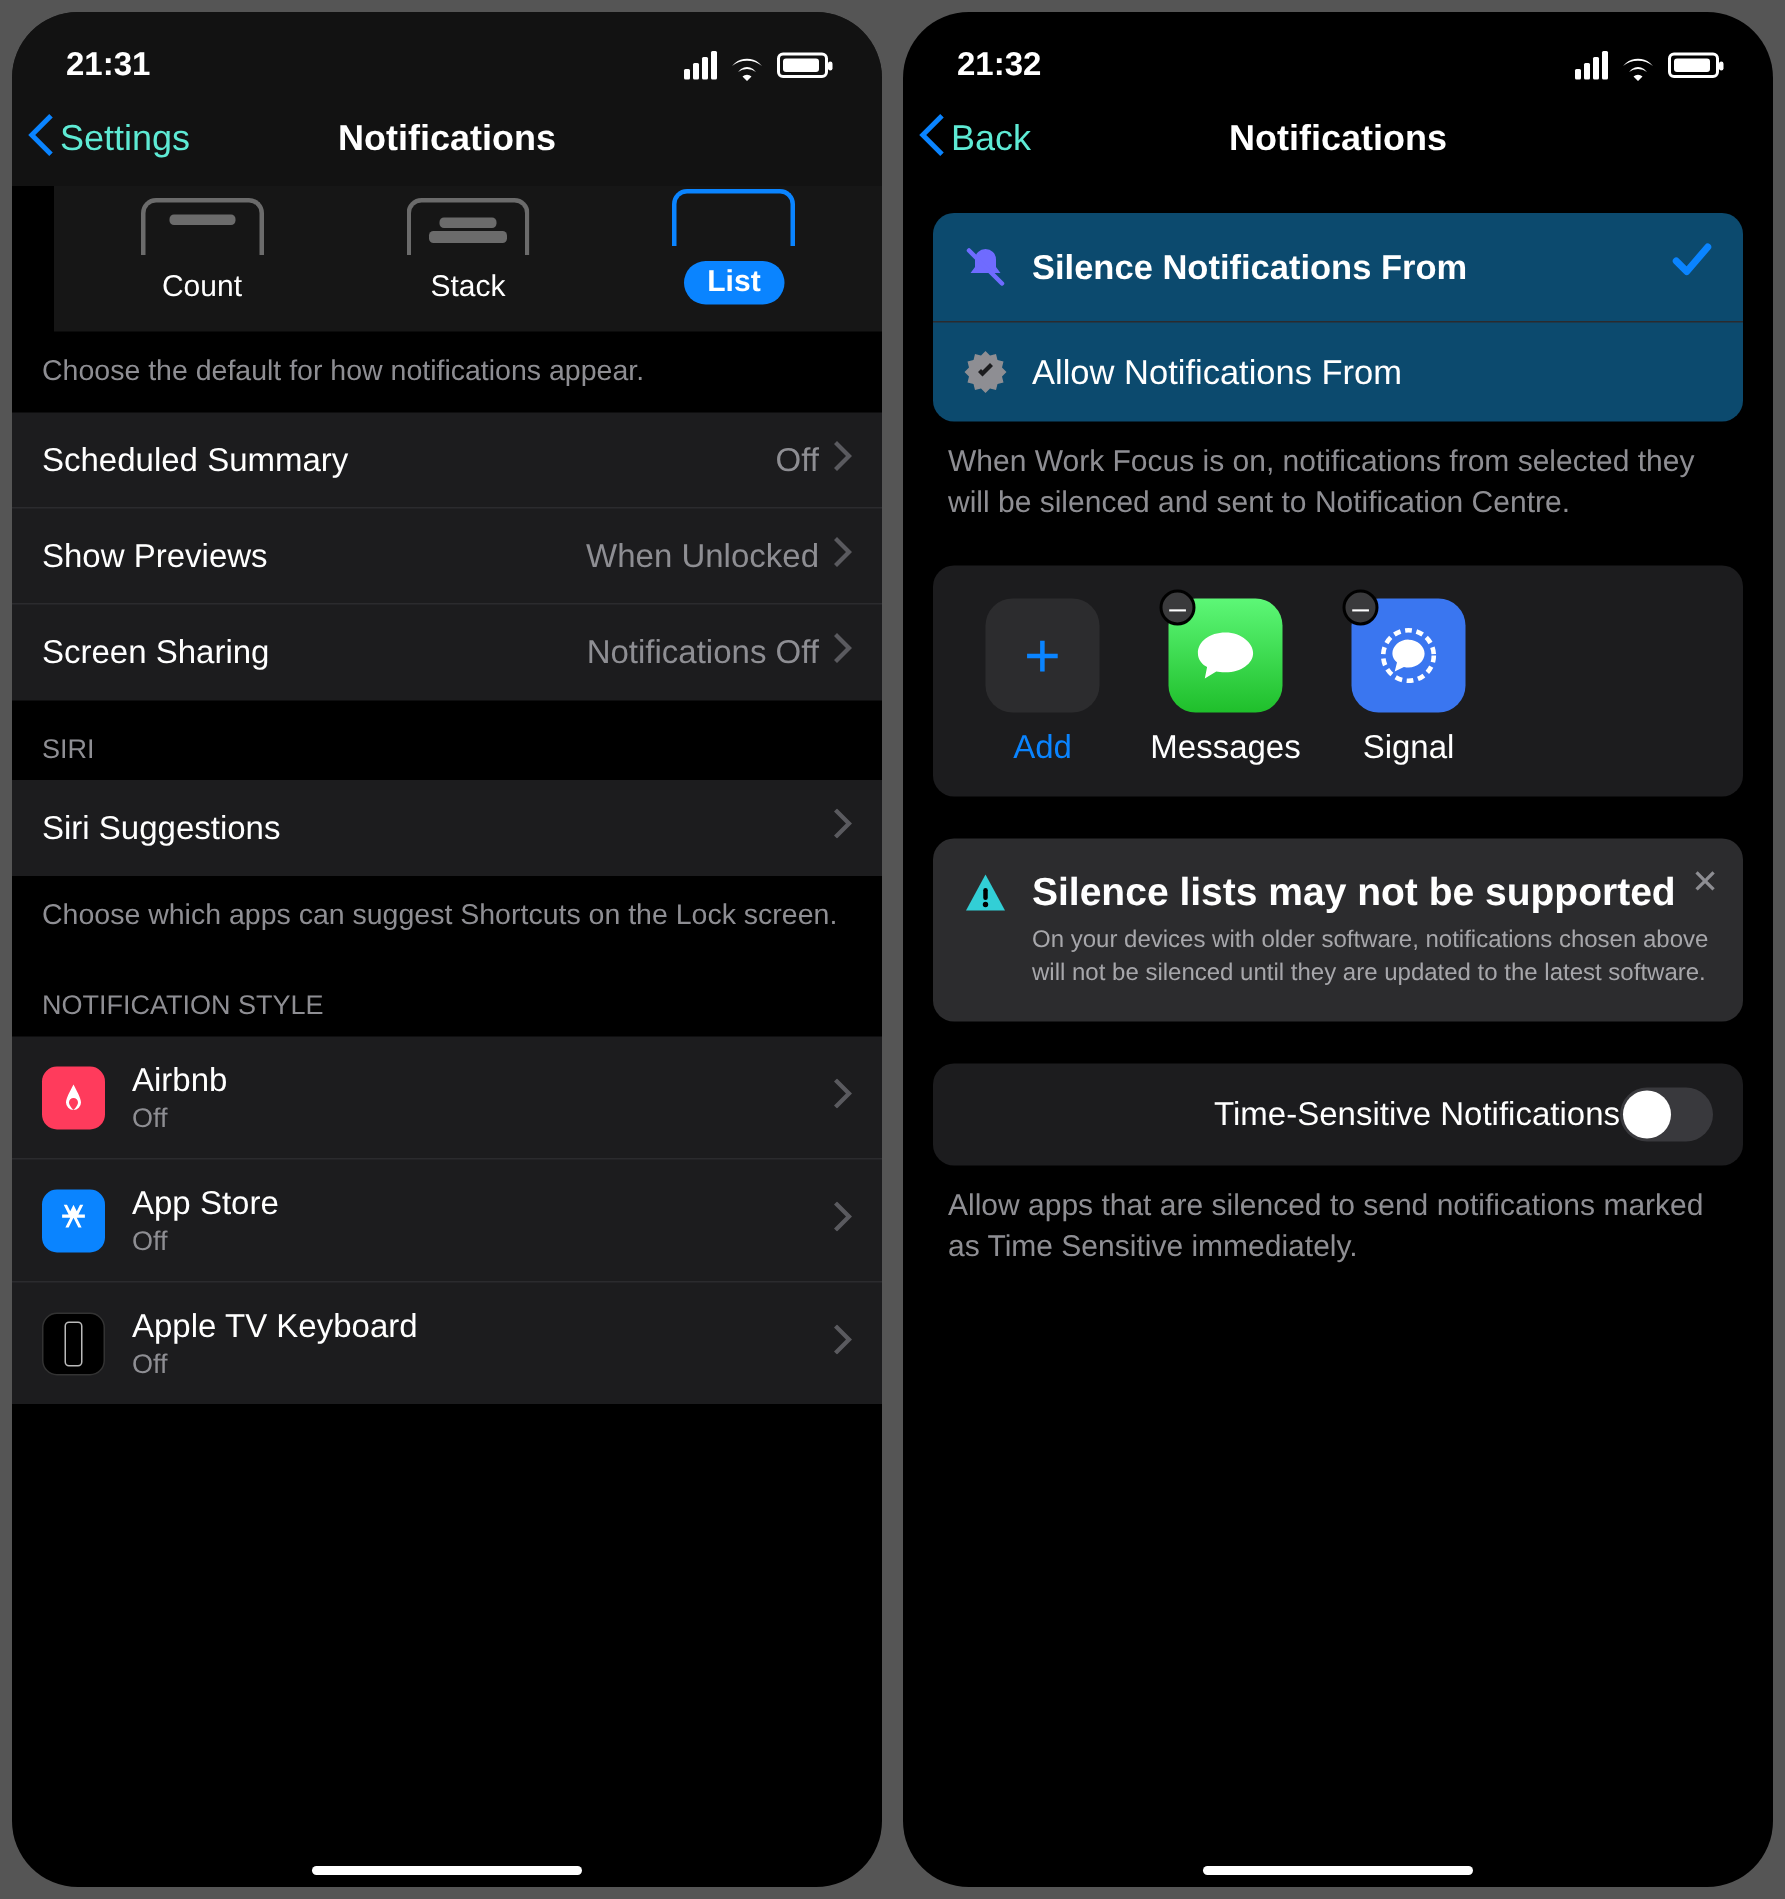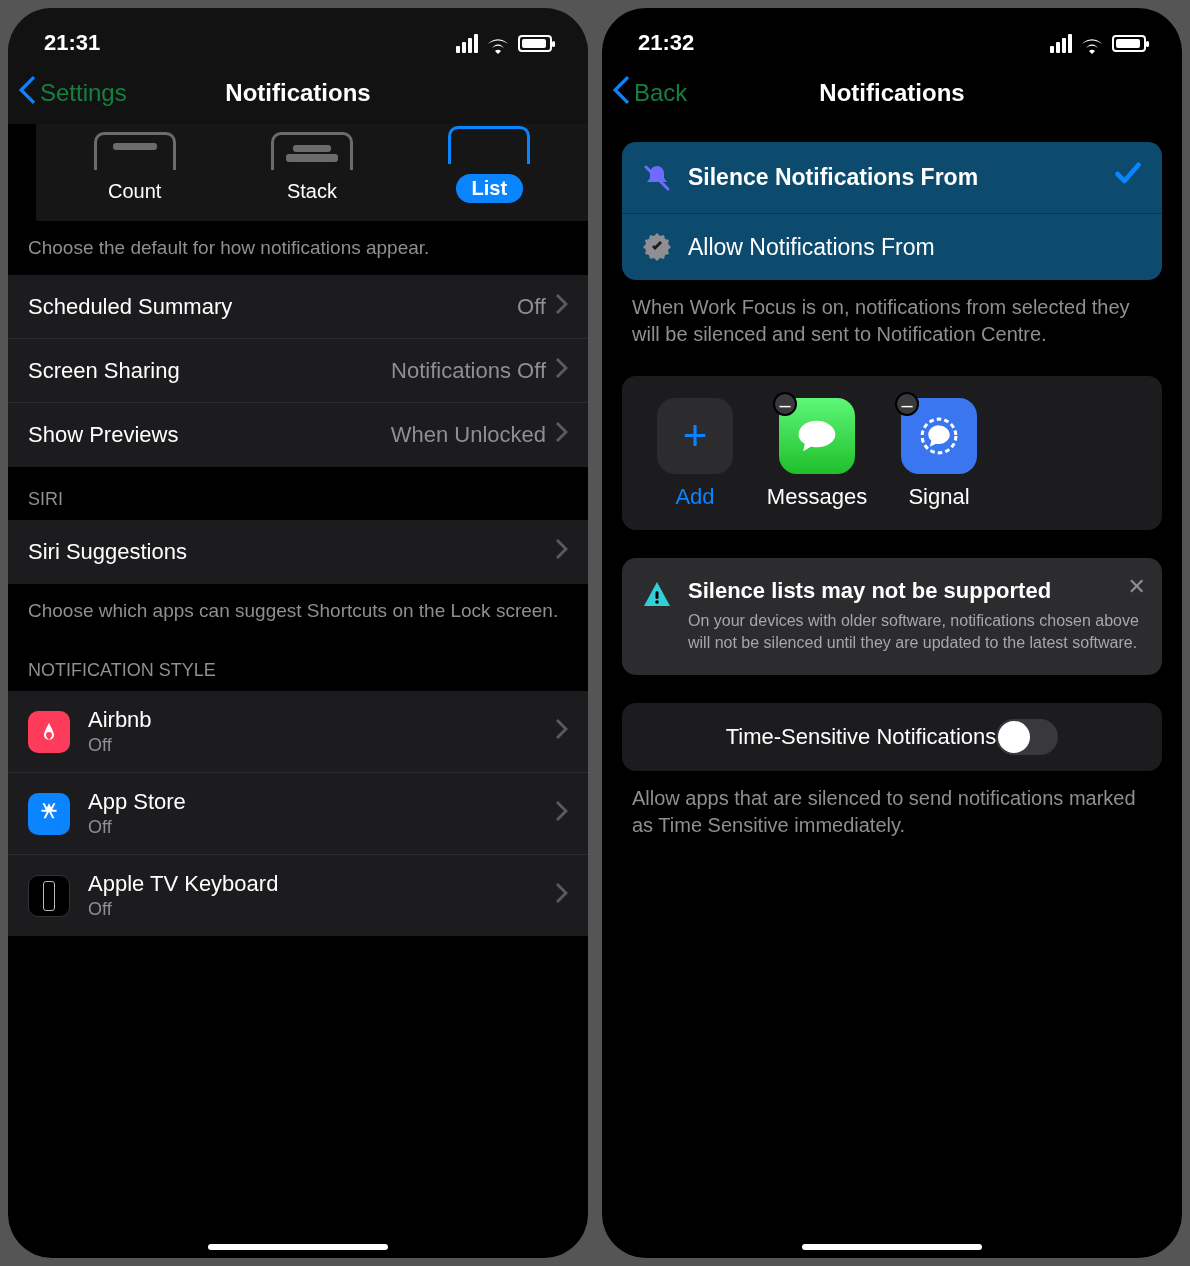--- a/index.html
+++ b/index.html
@@ -47,21 +47,21 @@
     position: relative;
     height: 60px;
   }
   .nav-translucent { background: rgba(30,30,30,0.6); }
   .nav-title {
     position: absolute; left:0; right:0; text-align:center;
     font-size: 24px; font-weight: 600;
   }
   .back-btn {
     display:flex; align-items:center; gap:4px;
-    color:#15803d; font-size:24px; z-index:2;
+    color:#5eead4; font-size:24px; z-index:2;
   }
   .chev-l svg { width:18px; height:28px; }
   
   .display-row {
     display:flex; justify-content:space-around; align-items:flex-end;
     padding: 2px 10px 18px 10px;
     background:#161616;
     margin-left:28px;
   }
   .disp-item { display:flex; flex-direction:column; align-items:center; gap:10px; font-size:20px; color:#fff; }
@@ -131,27 +131,27 @@
     background:#3a3a3c; color:#fff; font-size:20px; line-height:22px; text-align:center;
     border:2px solid #000;
   }
   
   .warn-card {
     background:#2c2c2e; border-radius:14px; margin:28px 20px 0;
     padding:20px 20px 22px 20px; position:relative;
     display:flex; gap:16px;
   }
   .warn-card .ico { flex:none; width:30px; height:30px; margin-top:2px; }
-  .warn-card .title { font-size:22px; font-weight:700; margin-bottom:6px; }
+  .warn-card .title { font-size:26px; font-weight:700; margin-bottom:6px; }
   .warn-card .msg { color:#a7a7ab; font-size:16px; line-height:1.35; }
   .warn-card .close { position:absolute; top:16px; right:16px; color:#8e8e93; font-size:22px; }
   
   .toggle-group {
     background:#1c1c1e; border-radius:14px; margin:28px 20px 0;
-    padding:16px 20px; display:flex; justify-content:center; align-items:center;
+    padding:16px 20px; display:flex; justify-content:flex-end; align-items:center;
     font-size:22px;
   }
   .switch {
     width:62px; height:36px; border-radius:18px; background:#39393d; position:relative;
   }
   .switch .knob { width:32px; height:32px; border-radius:50%; background:#fff; position:absolute; top:2px; left:2px; }
   
   .home-ind { position:absolute; bottom:8px; left:50%; transform:translateX(-50%); width:180px; height:6px; border-radius:3px; background:#fff;}
 </style>
 </head>
@@ -214,32 +214,32 @@
     <div class="cell">
       <span>Scheduled Summary</span>
       <span class="right">
         <span class="val">Off</span>
         <span class="chev-r"><svg viewBox="0 0 12 20">
               <path fill="currentColor" d="M2 0l10 10L2 20 0 18l8-8L0 2z"></path>
             </svg></span>
       </span>
     </div>
     <div class="cell">
+      <span>Show Previews</span>
+      <span class="right">
+        <span class="val">When Unlocked</span>
+        <span class="chev-r"><svg viewBox="0 0 12 20">
+              <path fill="currentColor" d="M2 0l10 10L2 20 0 18l8-8L0 2z"></path>
+            </svg></span>
+      </span>
+    </div>
+    <div class="cell">
       <span>Screen Sharing</span>
       <span class="right">
         <span class="val">Notifications Off</span>
-        <span class="chev-r"><svg viewBox="0 0 12 20">
-              <path fill="currentColor" d="M2 0l10 10L2 20 0 18l8-8L0 2z"></path>
-            </svg></span>
-      </span>
-    </div>
-    <div class="cell">
-      <span>Show Previews</span>
-      <span class="right">
-        <span class="val">When Unlocked</span>
         <span class="chev-r"><svg viewBox="0 0 12 20">
               <path fill="currentColor" d="M2 0l10 10L2 20 0 18l8-8L0 2z"></path>
             </svg></span>
       </span>
     </div>
   </div>
 
   <div class="section-header">SIRI</div>
   <div class="group">
     <div class="cell">

